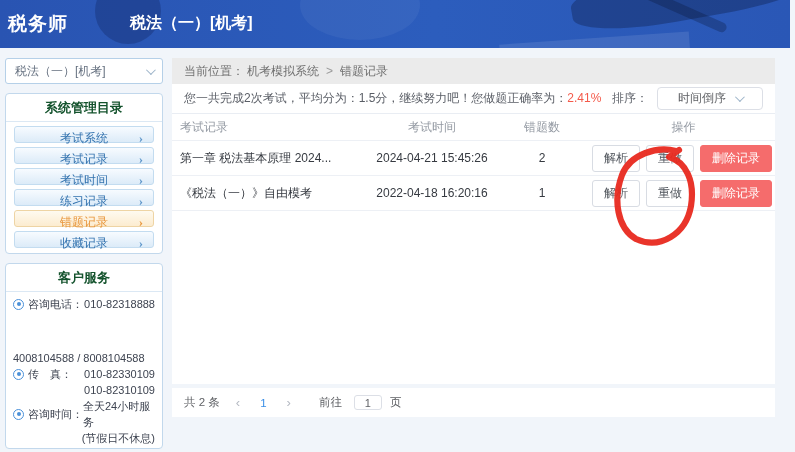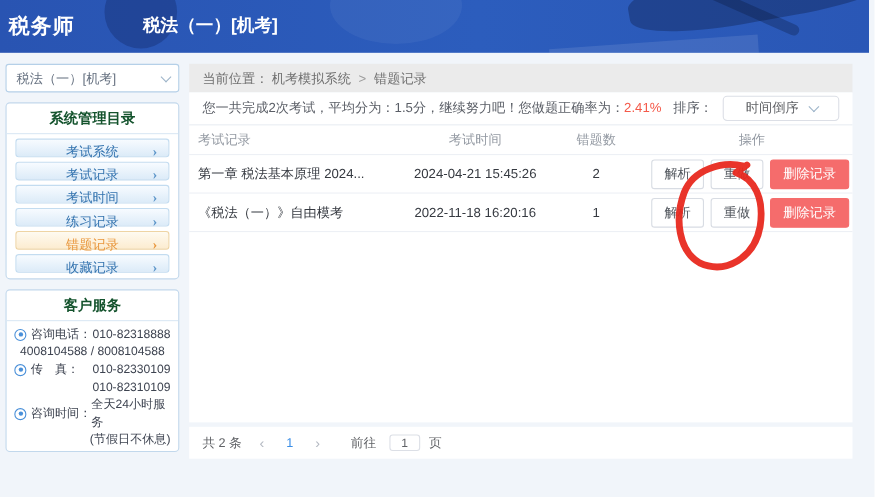--- a/index.html
+++ b/index.html
@@ -176,21 +176,21 @@
 
   <div class="side-panel" style="padding-bottom:2px;">
     <div class="side-panel-title" style="margin-bottom:4px;">客户服务</div>
     <div class="svc-row">
       <span class="svc-left">
         <span class="dot-icon"></span>
         <span>咨询电话：</span>
       </span>
       <span>010-82318888</span>
     </div>
-    <div class="svc-row" style="justify-content:center;">
+    <div class="svc-row" style="justify-content:flex-start;margin-top:38px;">
       <span>4008104588 / 8008104588</span>
     </div>
     <div class="svc-row">
       <span class="svc-left">
         <span class="dot-icon"></span>
         <span>传　真：</span>
       </span>
       <span>010-82330109</span>
     </div>
     <div class="svc-row" style="justify-content:flex-end;padding-left:48px;">
@@ -247,21 +247,21 @@
       <span class="col3">2</span>
       <span class="col4 actions">
         <button class="btn">解析</button>
         <button class="btn">重做</button>
         <button class="btn btn-danger">删除记录</button>
       </span>
     </div>
 
     <div class="trow">
       <span class="col1">《税法（一）》自由模考</span>
-      <span class="col2">2022-11-18 16:20:16</span>
+      <span class="col2">2022-04-18 16:20:16</span>
       <span class="col3">1</span>
       <span class="col4 actions">
         <button class="btn">解析</button>
         <button class="btn">重做</button>
         <button class="btn btn-danger">删除记录</button>
       </span>
     </div>
   </div>
 
   <div class="pagination">

